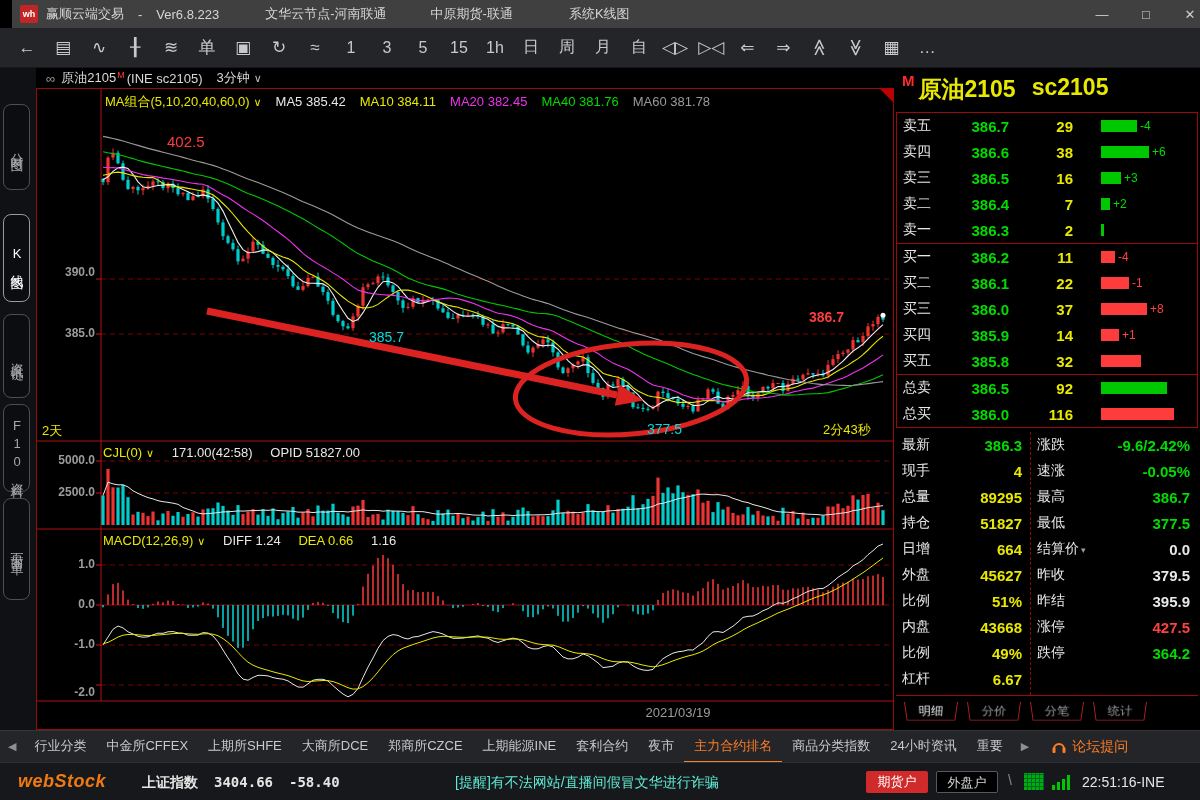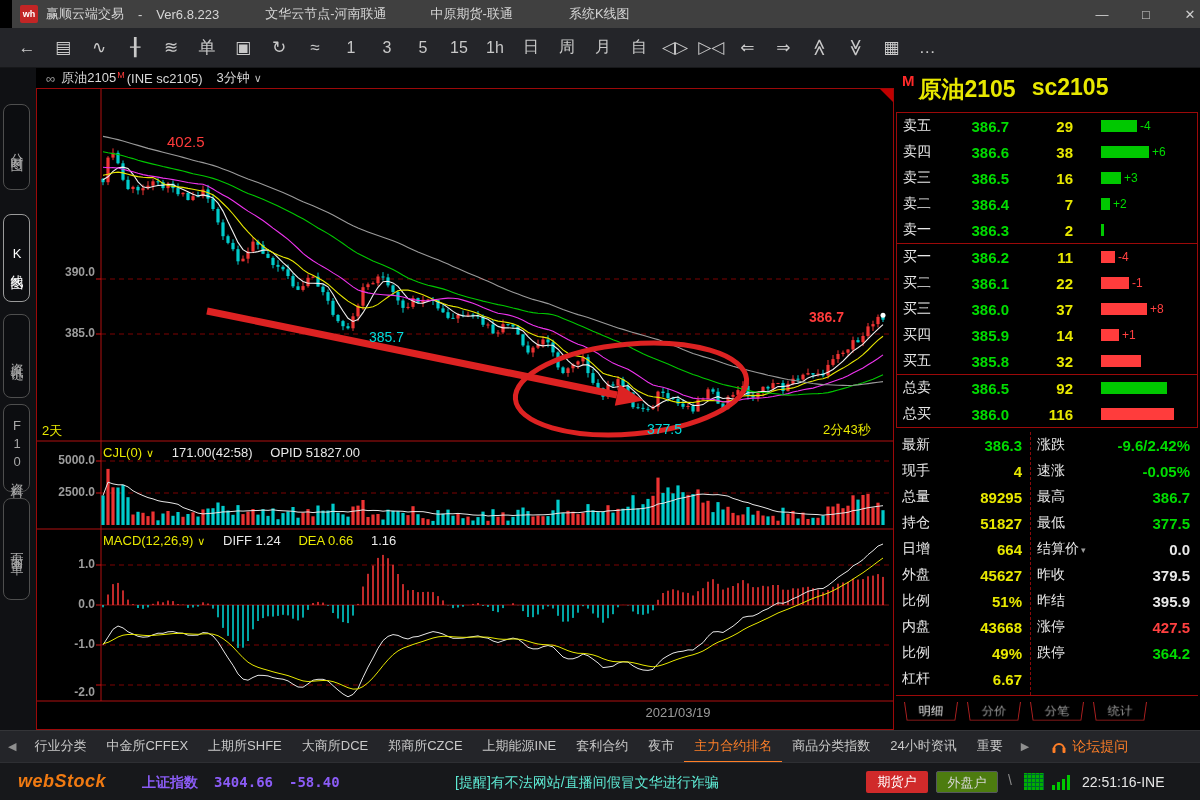--- a/index.html
+++ b/index.html
@@ -94,28 +94,28 @@
   .nav-item.active { color:#ff7f27; border-bottom:2px solid #ff7f27; }
   .nav-chev { color:#8f8f8f; font-size:11px; padding:0 8px; }
   .forum { margin-left:14px; display:flex; align-items:center; color:#ff7f27; font-size:14px; }
   .forum svg { margin-right:5px; }
 
   
   .statusbar { position:absolute; left:0; top:762px; width:1200px; height:38px; background:#17181b;
     border-top:1px solid #2e2f33; }
   .brand { position:absolute; left:18px; top:8px; color:#f07a12; font-size:18px; font-weight:bold;
     font-style:italic; letter-spacing:0.5px; }
-  .sh-index { position:absolute; left:142px; top:11px; color:#8b5cf6; font-size:14px; font-weight:bold;
+  .sh-index { position:absolute; left:142px; top:11px; color:#e5e5e5; font-size:14px; font-weight:bold;
     font-family:"DejaVu Sans Mono",monospace; }
   .sh-index span { margin-right:16px; }
   .notice { position:absolute; left:455px; top:11px; color:#5eead4; font-size:14px; }
   .acct-btn { position:absolute; top:8px; width:62px; height:22px; line-height:22px; text-align:center;
     font-size:13px; border-radius:2px; }
   .acct-fut { left:866px; background:#d02a2a; color:#fff; }
-  .acct-ext { left:936px; background:#4d7c0f; color:#d6d6d6; border:1px solid #55585e; }
+  .acct-ext { left:936px; background:#000000; color:#d6d6d6; border:1px solid #55585e; }
   .slash { position:absolute; left:1008px; top:9px; color:#8a8a8a; font-size:14px; }
   .grid-ico { position:absolute; left:1024px; top:10px; width:20px; height:17px; background:#00b000;
     background-image:repeating-linear-gradient(90deg,transparent 0 3px,#063 3px 4px),
                      repeating-linear-gradient(0deg,transparent 0 3px,#063 3px 4px); }
   .sig { position:absolute; left:1052px; top:10px; width:22px; height:17px; }
   .sig span { position:absolute; bottom:0; width:3px; background:#00c800; }
   .clock { position:absolute; left:1082px; top:11px; color:#e6e6e6; font-size:14px; }
 </style>
 </head>
 <body>
@@ -840,20 +840,21 @@
           <rect x="840.2" y="485.1" width="1.6" height="30.9" fill="#ee3333"></rect>
           <rect x="845.2" y="487.9" width="1.6" height="28.1" fill="#ee3333"></rect>
           <polyline points="66,555.8 71,548.1 76,540.3 81,537.0 86,538.9 91,542.8 96,545.0 101,547.3 106,548.2 111,547.8 116,545.8 121,544.2 126,544.3 131,542.8 136,542.6 141,543.9 146,544.2 151,546.2 156,546.3 161,546.1 166,543.6 171,544.0 176,547.0 181,552.9 186,561.0 191,568.9 196,576.3 201,584.9 206,590.1 211,591.2 216,588.4 221,586.3 226,586.4 231,586.9 236,588.6 241,589.6 246,590.2 251,591.9 256,595.2 261,598.0 266,598.2 271,594.9 276,591.2 281,590.3 286,590.3 291,592.0 296,596.6 301,601.0 306,605.0 311,607.8 316,605.4 321,599.4 326,588.4 331,578.1 336,569.0 341,559.3 346,551.6 351,547.4 356,545.6 361,546.4 366,548.8 371,550.0 376,548.0 381,547.5 386,545.8 391,544.1 396,542.6 401,543.5 406,545.0 411,547.5 416,549.3 421,549.3 426,549.1 431,548.3 436,547.6 441,546.9 446,548.4 451,549.2 456,552.0 461,553.5 466,551.8 471,550.2 476,549.1 481,550.2 486,553.8 491,558.3 496,559.9 501,559.8 506,557.7 511,556.5 516,557.9 521,563.0 526,568.0 531,569.9 536,569.8 541,568.1 546,565.0 551,566.7 556,570.2 561,573.9 566,578.6 571,578.0 576,577.2 581,574.0 586,572.8 591,573.1 596,576.9 601,579.5 606,581.0 611,581.4 616,580.4 621,574.5 626,569.7 631,566.7 636,564.1 641,562.8 646,562.2 651,560.9 656,561.0 661,557.2 666,553.6 671,547.4 676,542.9 681,542.6 686,543.5 691,540.4 696,537.2 701,533.1 706,528.4 711,527.3 716,527.0 721,524.8 726,521.7 731,519.7 736,516.5 741,513.9 746,514.3 751,512.5 756,509.7 761,507.7 766,504.9 771,502.4 776,501.0 781,499.7 786,499.5 791,496.5 796,492.6 801,488.4 806,485.0 811,481.8 816,476.9 821,474.2 826,470.7 831,465.7 836,461.7 841,457.1 846,455.0 " fill="none" stroke="#e8e8e8" stroke-width="1"></polyline>
           <polyline points="66,554.7 71,553.4 76,550.8 81,548.0 86,546.2 91,545.5 96,545.4 101,545.8 106,546.3 111,546.6 116,546.4 121,546.0 126,545.6 131,545.1 136,544.6 141,544.4 146,544.4 151,544.8 156,545.1 161,545.3 166,544.9 171,544.7 176,545.2 181,546.7 186,549.6 191,553.4 196,558.0 201,563.4 206,568.7 211,573.2 216,576.2 221,578.3 226,579.9 231,581.3 236,582.8 241,584.1 246,585.3 251,586.6 256,588.4 261,590.3 266,591.9 271,592.5 276,592.2 281,591.8 286,591.5 291,591.6 296,592.6 301,594.3 306,596.5 311,598.7 316,600.1 321,599.9 326,597.6 331,593.7 336,588.8 341,582.9 346,576.6 351,570.8 356,565.7 361,561.9 366,559.2 371,557.4 376,555.5 381,553.9 386,552.3 391,550.6 396,549.0 401,547.9 406,547.3 411,547.4 416,547.8 421,548.1 426,548.3 431,548.3 436,548.1 441,547.9 446,548.0 451,548.2 456,549.0 461,549.9 466,550.3 471,550.3 476,550.0 481,550.1 486,550.8 491,552.3 496,553.8 501,555.0 506,555.6 511,555.8 516,556.2 521,557.5 526,559.6 531,561.7 536,563.3 541,564.3 546,564.4 551,564.9 556,565.9 561,567.5 566,569.7 571,571.4 576,572.5 581,572.8 586,572.8 591,572.9 596,573.7 601,574.8 606,576.1 611,577.1 616,577.8 621,577.1 626,575.7 631,573.9 636,571.9 641,570.1 646,568.5 651,567.0 656,565.8 661,564.1 666,562.0 671,559.1 676,555.8 681,553.2 686,551.2 691,549.1 696,546.7 701,544.0 706,540.9 711,538.2 716,535.9 721,533.7 726,531.3 731,529.0 736,526.5 741,524.0 746,522.0 751,520.1 756,518.0 761,516.0 766,513.8 771,511.5 776,509.4 781,507.5 786,505.9 791,504.0 796,501.7 801,499.1 806,496.2 811,493.4 816,490.1 821,486.9 826,483.7 831,480.1 836,476.4 841,472.6 846,469.0 " fill="none" stroke="#e8e800" stroke-width="1"></polyline>
           <line x1="170" y1="222" x2="580" y2="306" stroke="#dd2222" stroke-width="7"></line>
           <polygon points="606.4505746378634,311.4191421209281 577.7922013581403,316.7761600376481 582.2077986418597,295.2238399623519" fill="#dd2222"></polygon>
           <ellipse cx="594" cy="300" rx="116" ry="45" fill="none" stroke="#dd2222" stroke-width="5" transform="rotate(-5 594 300)"></ellipse>
           <circle cx="846" cy="226.3" r="2.5" fill="#ffffff"></circle>
         </svg>
       <div class="corner-tri"></div>
+      <div class="ma-row" id="marow"><span class="c-yellow">MA组合(5,10,20,40,60,0)</span><span class="c-yellow" style="margin-left: -10px; font-size: 11px;">∨</span><span class="c-white">MA5 385.42</span><span class="c-yellow">MA10 384.11</span><span class="c-magenta">MA20 382.45</span><span class="c-green">MA40 381.76</span><span class="c-gray">MA60 381.78</span></div>
       <div class="cjl-row">
         <span class="c-yellow">CJL(0)</span><span class="c-yellow" style="margin-left:-10px;font-size:11px">∨</span>
         <span class="c-white">171.00(42:58)</span>
         <span class="c-white">OPID 51827.00</span>
       </div>
       <div class="macd-row">
         <span class="c-yellow">MACD(12,26,9)</span><span class="c-yellow" style="margin-left:-10px;font-size:11px">∨</span>
         <span class="c-white">DIFF 1.24</span>
         <span class="c-yellow">DEA 0.66</span>
         <span class="c-white">1.16</span>

